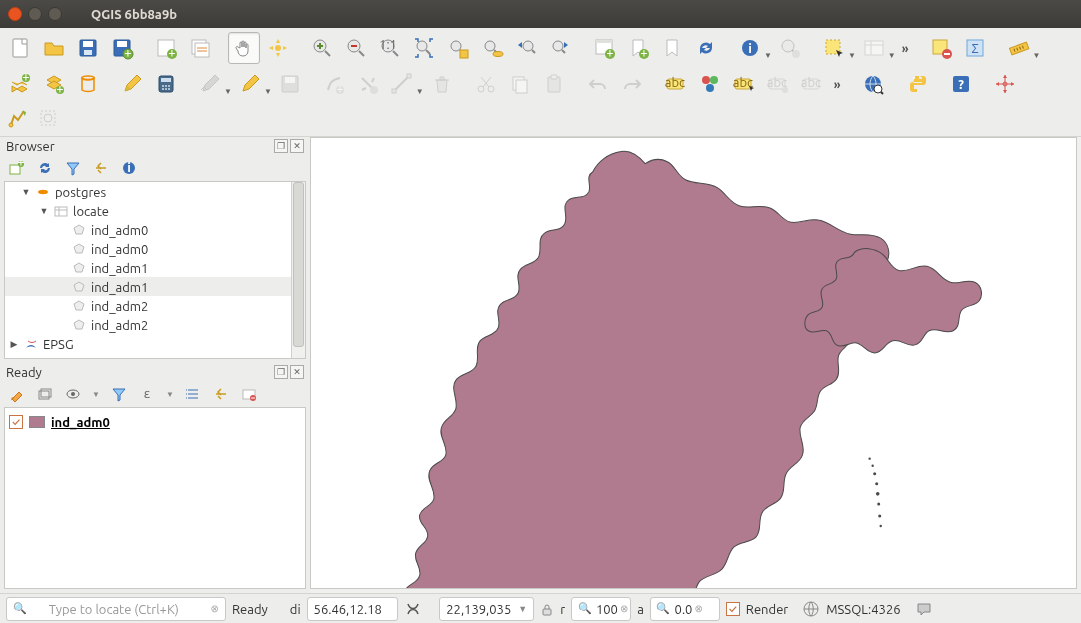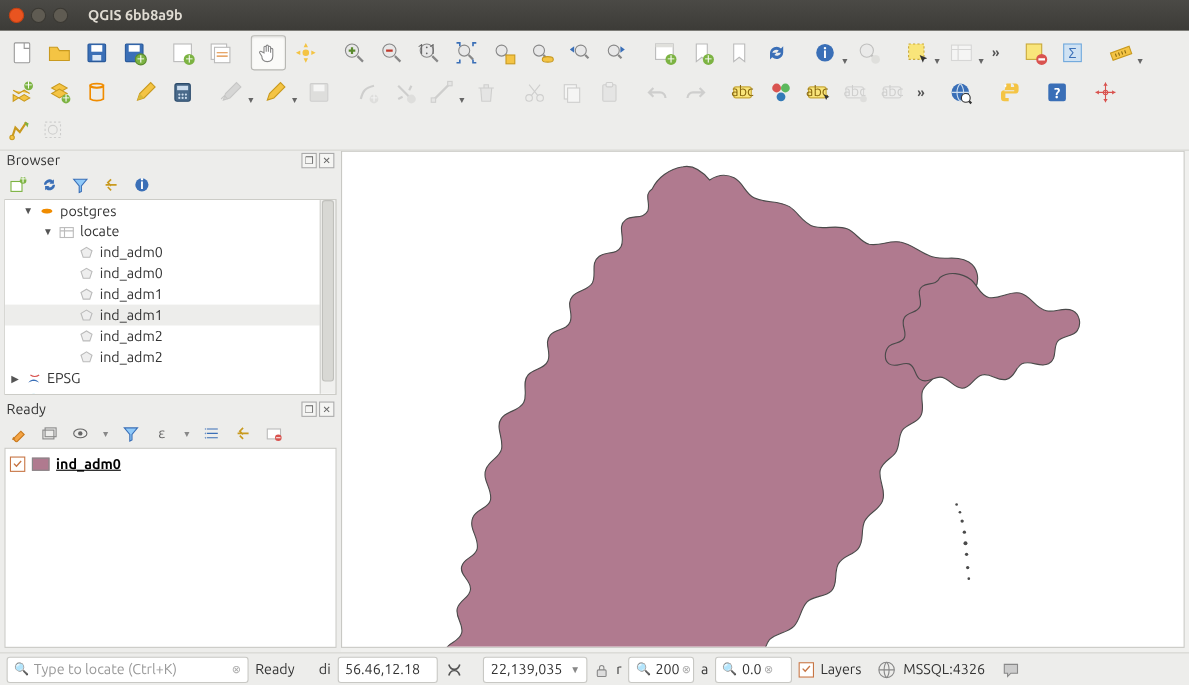--- a/index.html
+++ b/index.html
@@ -3,21 +3,21 @@
 <meta charset="utf-8">
 <style>
   * { box-sizing: border-box; margin: 0; padding: 0; font-family: Ubuntu, "Segoe UI", sans-serif; font-size: 13px; }
   body { width: 1081px; height: 623px; background: #f0f0ee; display: flex; flex-direction: column; overflow: hidden; }
   
   
   .titlebar { height: 28px; background: linear-gradient(#4b4a46,#3c3b37); display: flex; align-items: center; color: #dfdbd2; padding: 0 8px; gap: 6px; }
   .win-btn { width: 14px; height: 14px; border-radius: 50%; display:inline-block; }
   .win-close { background: #e95420; border:1px solid #c34113;}
   .win-min, .win-max { background: #5f5b52; border:1px solid #3a3833;}
-  .titlebar-title { margin-left: 12px; font-weight: bold; color:#dfdbd2;}
+  .titlebar-title { margin-left: 23px; font-weight: bold; color:#dfdbd2;}
   
   
   .toolbars { background: #ededeb; padding: 2px 4px; border-bottom:1px solid #d4d4d0;}
   .toolbar-row { display: flex; align-items: center; flex-wrap: nowrap; gap: 2px; padding:2px 0;}
   .tool-btn { width: 32px; height: 32px; display:flex; align-items:center; justify-content:center; border-radius:3px; position:relative;}
   .tool-btn.active { border:1px solid #b8b8b4; background:#fafaf8; box-shadow:inset 0 1px 2px rgba(0,0,0,0.1);}
   .sep { width:8px; }
   .dd { font-size:8px; color:#666; margin-left:-4px; align-self:flex-end; padding-bottom:4px;}
   .overflow { font-size:12px; color:#555; padding:0 4px; font-weight:bold;}
   
@@ -695,21 +695,21 @@
             <circle cx="566" cy="382" r="1.2"></circle>
         </g>
       </svg>
     </div>
   </div>
 </div>
 
 <div class="statusbar">
   <div class="status-input search">
     <span class="mag">🔍</span>
-    <span style="color:#999;">Type to locate (Ctrl+K)</span>
+    <span style="color:#999;margin-left:18px;">Type to locate (Ctrl+K)</span>
     <span class="clr" style="margin-left:auto;">⊗</span>
   </div>
   <span class="status-label">Ready</span>
   <div style="flex:0 0 10px;"></div>
   <span class="status-label">di</span>
   <div class="status-input" style="width:91px;">
       <span>56.46,12.18</span>
     </div>
   <span>
       <svg width="18" height="18">
@@ -723,31 +723,31 @@
     </div>
   <span>
       <svg width="14" height="14">
         <rect x="3" y="7" width="8" height="6" rx="1" fill="#ddd" stroke="#888"></rect>
         <path d="M5 7V5a2 2 0 014 0v2" fill="none" stroke="#888"></path>
       </svg>
     </span>
   <span class="status-label">r</span>
   <div class="status-input" style="width:60px;">
       <span class="mag">🔍</span>
-      <span>200</span>
+      <span>100</span>
       <span class="clr">⊗</span>
     </div>
   <span class="status-label">a</span>
   <div class="status-input" style="width:70px;">
       <span class="mag">🔍</span>
       <span>0.0</span>
       <span class="clr">⊗</span>
     </div>
   <div class="status-check">✓</div>
-  <span class="status-label">Layers</span>
+  <span class="status-label">Render</span>
   <span style="margin-left:8px;">
       <svg width="18" height="18">
         <circle cx="9" cy="9" r="7" fill="none" stroke="#888"></circle>
         <path d="M2 9h14M9 2c3 3 3 11 0 14M9 2c-3 3-3 11 0 14" stroke="#888" fill="none"></path>
       </svg>
     </span>
   <span class="status-label">MSSQL:4326</span>
   <span style="margin-left:8px;">
       <svg width="18" height="18">
         <path d="M3 4h12v8H9l-3 3v-3H3z" fill="#ccc" stroke="#888"></path>

